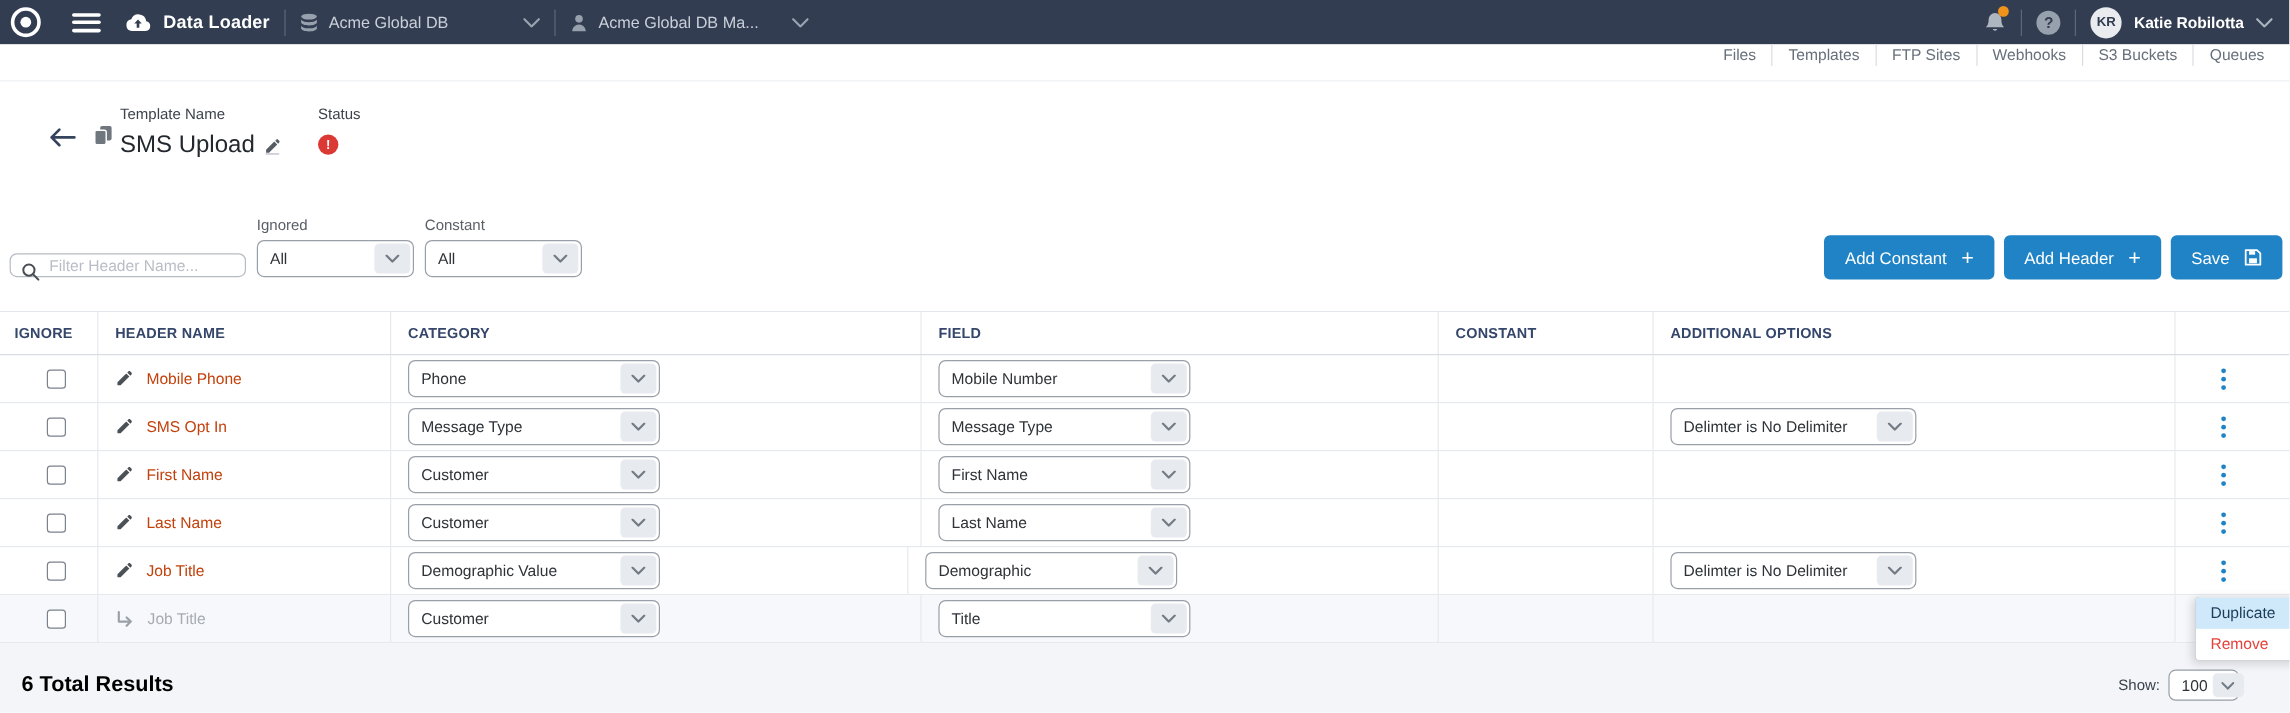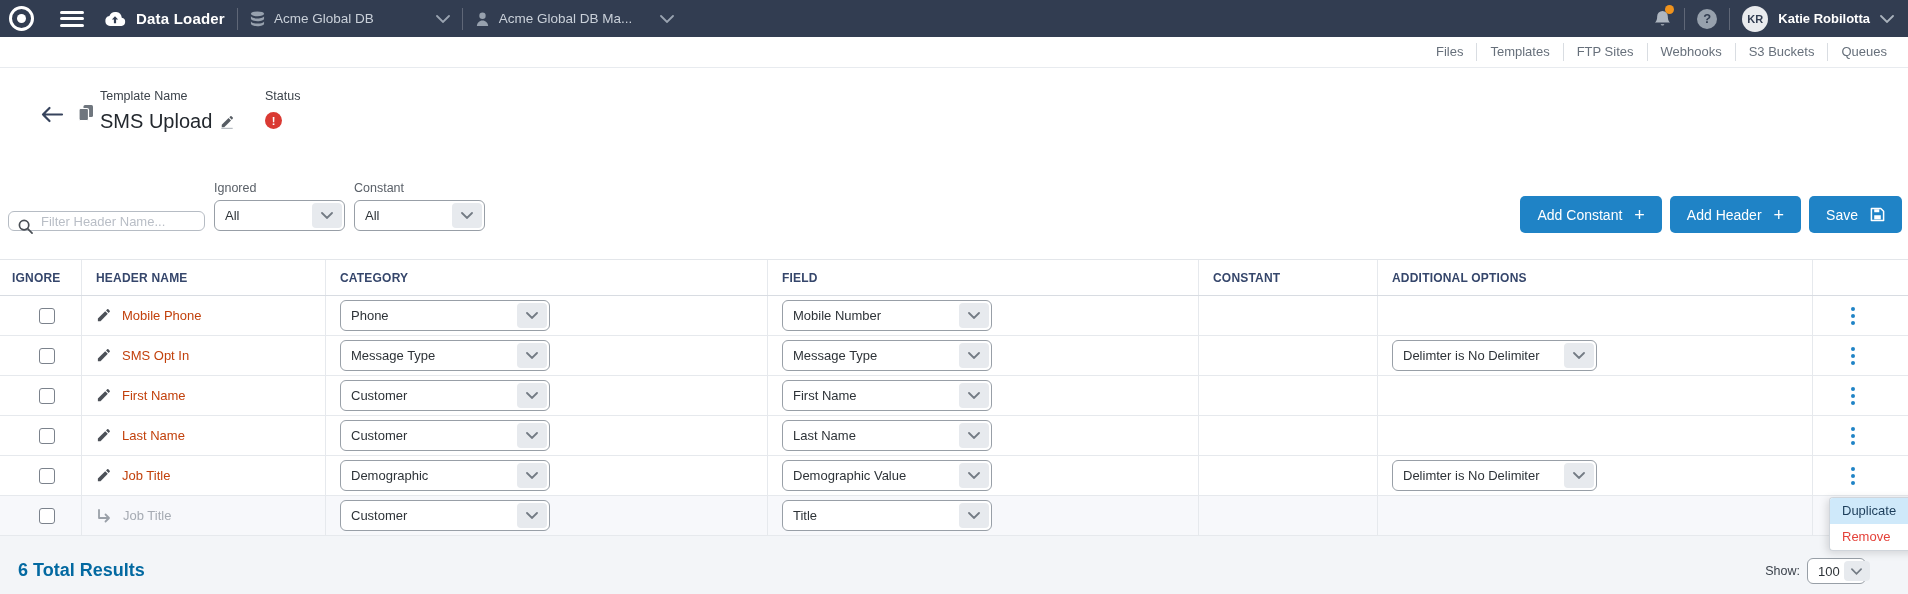--- a/index.html
+++ b/index.html
@@ -23,21 +23,21 @@
   .tb-sel.db .chev { margin-left:62px; }
   .tb-right { margin-left:auto; display:flex; align-items:center; height:100%; }
   .bell-wrap { position:relative; display:flex; cursor:pointer; }
   .bell-dot { position:absolute; right:-2px; top:-4px; width:9px; height:9px; border-radius:50%; background:#f0931d; }
   .help-circ { width:20px; height:20px; border-radius:50%; background:#97a1ad; color:#323d51; font-size:13px; font-weight:bold; display:flex; align-items:center; justify-content:center; cursor:pointer; }
   .avatar { width:26px; height:26px; border-radius:50%; background:#e9ebee; color:#323d51; font-size:11px; font-weight:bold; display:flex; align-items:center; justify-content:center; }
   .user-name { margin:0 10px 0 10px; font-size:13px; font-weight:bold; color:#fff; }
   .tb-right .chev { color:#aab3bd; display:flex; margin-right:14px; cursor:pointer; }
 
   
-  .subnav { height:31px; background:#fff; border-bottom:1px solid #e8ebef; display:flex; justify-content:flex-end; align-items:center; padding-right:8px; }
+  .subnav { height:31px; background:#fff; border-bottom:1px solid #e8ebef; display:flex; justify-content:flex-end; align-items:flex-start; padding-right:8px; }
   .subnav a { font-size:13px; color:#67707b; text-decoration:none; padding:0 13px; line-height:18px; cursor:pointer; }
   .subnav a + a { border-left:1px solid #d9dde2; }
 
   
   .page-head { position:relative; height:72px; background:#fff; }
   .back-btn { position:absolute; left:40px; top:38px; display:flex; cursor:pointer; }
   .copy-ic { position:absolute; left:78px; top:36px; cursor:pointer; }
   .tpl-group { position:absolute; left:100px; top:18px; }
   .mini-label { font-size:12.5px; color:#3c434b; }
   .tpl-name-row { display:flex; align-items:center; margin-top:6px; }
@@ -94,21 +94,21 @@
   .kebab i { width:4px; height:4px; border-radius:50%; background:#1f83c6; }
 
   
   .ctx-menu { position:absolute; left:1829px; top:497px; width:92px; background:#fff; border:1px solid #d0d5db; border-right:none; border-radius:4px 0 0 4px; box-shadow:-2px 2px 8px rgba(0,0,0,.14); z-index:20; overflow:hidden; }
   .ctx-item { height:26px; line-height:26px; padding-left:12px; font-size:13px; cursor:pointer; }
   .ctx-item.hl { background:#cfe9fa; color:#1c3d5a; }
   .ctx-item.danger { color:#e4423a; }
 
   
   .footer { position:relative; height:58px; background:#f3f5f8; }
-  .total { position:absolute; left:18px; top:24px; font-size:18px; font-weight:bold; color:#0369a1; }
+  .total { position:absolute; left:18px; top:24px; font-size:18px; font-weight:bold; color:#000000; }
   .show-group { position:absolute; right:42px; top:22px; display:flex; align-items:center; gap:7px; }
   .show-label { font-size:12.5px; font-weight:normal; color:#3b424c; }
   .sel-show { width:59px; height:26px; border-radius:6px; }
   .sel-show .chevbox { width:26px; height:20px; margin:0 2px 0 4px; }
 </style>
 </head>
 <body>
 
 <div class="screen">
 
@@ -488,33 +488,33 @@
           <span class="hname">
         <span style="display:flex;">
               <svg width="15" height="15" viewBox="0 0 16 16">
                 <path d="M2 11.2V14h2.8l7.8-7.8-2.8-2.8z" fill="#4c5158"></path>
                 <path d="M14.6 4.1a.9.9 0 0 0 0-1.3L13.2 1.4a.9.9 0 0 0-1.3 0l-1.2 1.2 2.8 2.8z" fill="#4c5158"></path>
               </svg>
             </span>
         <span class="nm">Job Title</span>
           </span>
         </div>
+      <div class="cell c4">
+          <div class="sel sel-field">
+            <span class="txt">Demographic Value</span>
+            <span class="chevbox">
+              <svg width="12" height="7" viewBox="0 0 12 7">
+                <path d="M1 1l5 5 5-5" fill="none" stroke="currentColor" stroke-width="1.8" stroke-linecap="round"></path>
+              </svg>
+            </span>
+          </div>
+        </div>
       <div class="cell c3">
           <div class="sel sel-cat">
             <span class="txt">Demographic</span>
-            <span class="chevbox">
-              <svg width="12" height="7" viewBox="0 0 12 7">
-                <path d="M1 1l5 5 5-5" fill="none" stroke="currentColor" stroke-width="1.8" stroke-linecap="round"></path>
-              </svg>
-            </span>
-          </div>
-        </div>
-      <div class="cell c4">
-          <div class="sel sel-field">
-            <span class="txt">Demographic Value</span>
             <span class="chevbox">
               <svg width="12" height="7" viewBox="0 0 12 7">
                 <path d="M1 1l5 5 5-5" fill="none" stroke="currentColor" stroke-width="1.8" stroke-linecap="round"></path>
               </svg>
             </span>
           </div>
         </div>
       <div class="cell c5"></div>
       <div class="cell c6">
           <div class="sel sel-addl">

